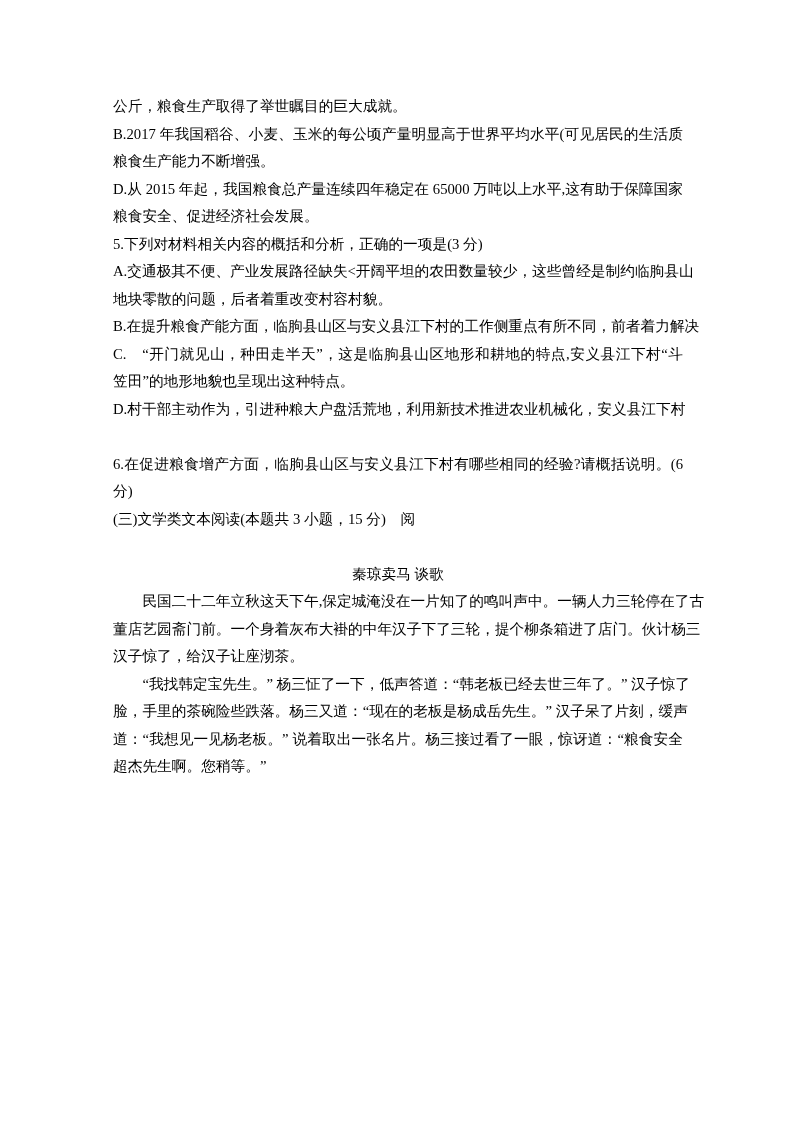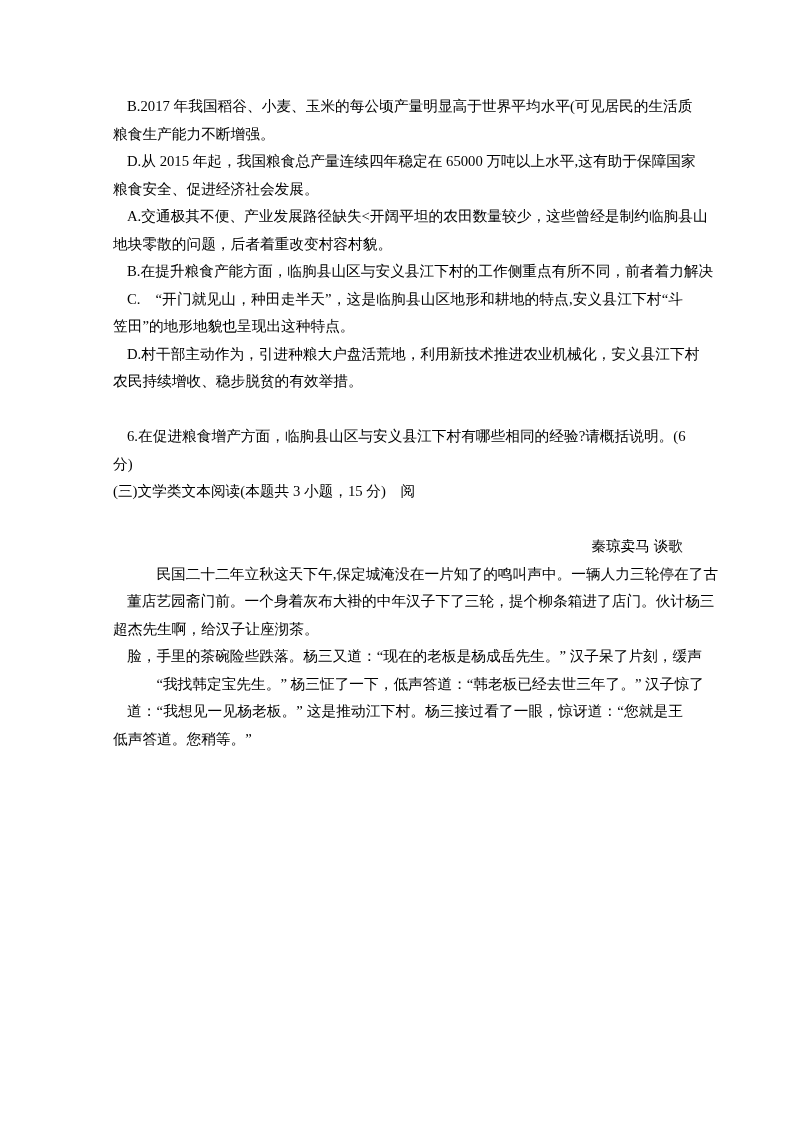--- a/index.html
+++ b/index.html
@@ -24,53 +24,53 @@
     font-size: 14.7px;
     line-height: 27.5px;
   }
   .line {
     min-height: 27.5px;
     white-space: nowrap;
   }
   .line.justify {
     text-align: justify;
     text-align-last: justify;
-    margin-left: 14px;
   }
   .line.center {
-    text-align: right;
+    text-align: center;
     white-space: normal;
   }
   .line.blank {
     white-space: normal;
   }
 </style>
 </head>
 <body>
 
 <div class="page" style="background: rgb(255, 255, 255); color: rgb(0, 0, 0);">
   <div class="content" id="doc-content">
+      <div class="line normal">公斤，粮食生产取得了举世瞩目的巨大成就。</div>
       <div class="line justify">B.2017 年我国稻谷、小麦、玉米的每公顷产量明显高于世界平均水平(可见居民的生活质</div>
       <div class="line normal">粮食生产能力不断增强。</div>
       <div class="line justify">D.从 2015 年起，我国粮食总产量连续四年稳定在 65000 万吨以上水平,这有助于保障国家</div>
       <div class="line normal">粮食安全、促进经济社会发展。</div>
+      <div class="line normal">5.下列对材料相关内容的概括和分析，正确的一项是(3 分)</div>
       <div class="line justify">A.交通极其不便、产业发展路径缺失&lt;开阔平坦的农田数量较少，这些曾经是制约临朐县山</div>
       <div class="line normal">地块零散的问题，后者着重改变村容村貌。</div>
       <div class="line justify">B.在提升粮食产能方面，临朐县山区与安义县江下村的工作侧重点有所不同，前者着力解决</div>
       <div class="line justify">C.　“开门就见山，种田走半天”，这是临朐县山区地形和耕地的特点,安义县江下村“斗</div>
       <div class="line normal">笠田”的地形地貌也呈现出这种特点。</div>
       <div class="line justify">D.村干部主动作为，引进种粮大户盘活荒地，利用新技术推进农业机械化，安义县江下村</div>
-      <div class="line normal">农民持续增收、稳步脱贫的有效举措。</div>
       <div class="line blank"></div>
       <div class="line justify">6.在促进粮食增产方面，临朐县山区与安义县江下村有哪些相同的经验?请概括说明。(6</div>
       <div class="line normal">分)</div>
       <div class="line normal">(三)文学类文本阅读(本题共 3 小题，15 分)　阅</div>
       <div class="line blank"></div>
       <div class="line center">秦琼卖马 谈歌</div>
       <div class="line justify">　　民国二十二年立秋这天下午,保定城淹没在一片知了的鸣叫声中。一辆人力三轮停在了古</div>
       <div class="line justify">董店艺园斋门前。一个身着灰布大褂的中年汉子下了三轮，提个柳条箱进了店门。伙计杨三</div>
-      <div class="line normal">超杰先生啊，给汉子让座沏茶。</div>
+      <div class="line normal">汉子惊了，给汉子让座沏茶。</div>
+      <div class="line justify">　　“我找韩定宝先生。” 杨三怔了一下，低声答道：“韩老板已经去世三年了。” 汉子惊了</div>
       <div class="line justify">脸，手里的茶碗险些跌落。杨三又道：“现在的老板是杨成岳先生。” 汉子呆了片刻，缓声</div>
-      <div class="line justify">　　“我找韩定宝先生。” 杨三怔了一下，低声答道：“韩老板已经去世三年了。” 汉子惊了</div>
-      <div class="line justify">道：“我想见一见杨老板。” 这是推动江下村。杨三接过看了一眼，惊讶道：“您就是王</div>
-      <div class="line normal">低声答道。您稍等。”</div>
+      <div class="line justify">道：“我想见一见杨老板。” 说着取出一张名片。杨三接过看了一眼，惊讶道：“粮食安全</div>
+      <div class="line normal">超杰先生啊。您稍等。”</div>
     </div>
 </div>
 
 </body></html>

